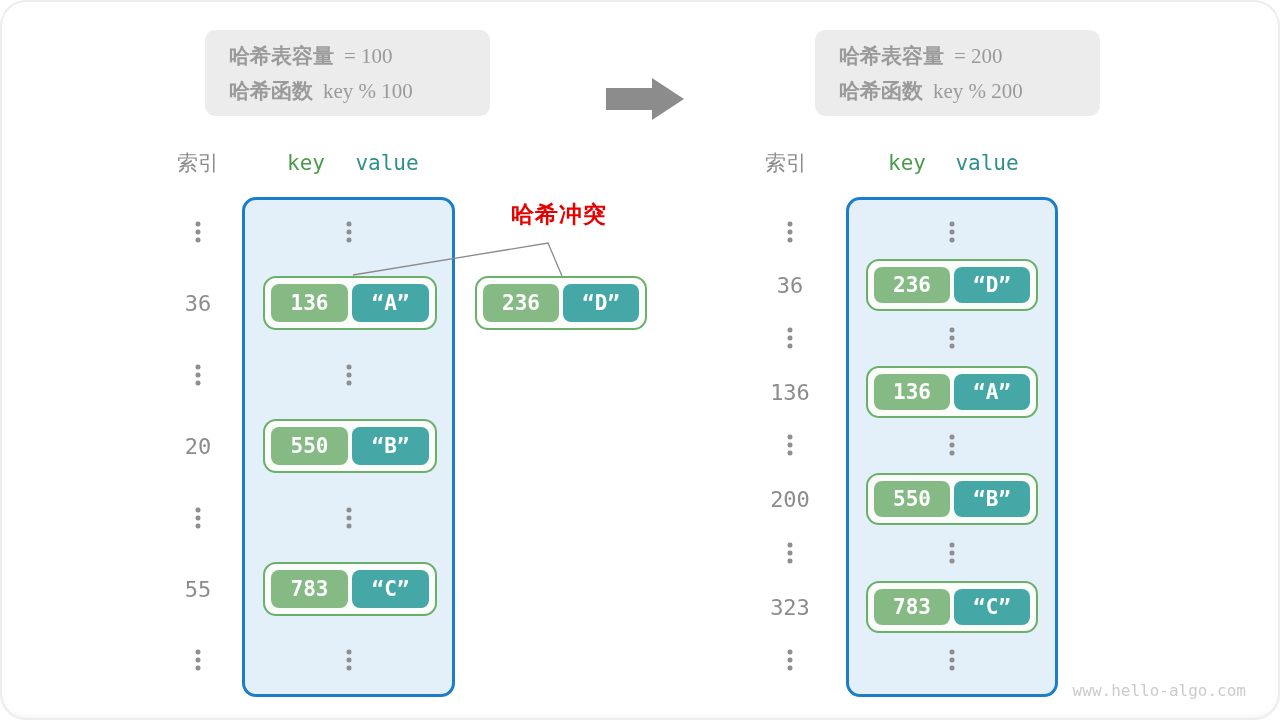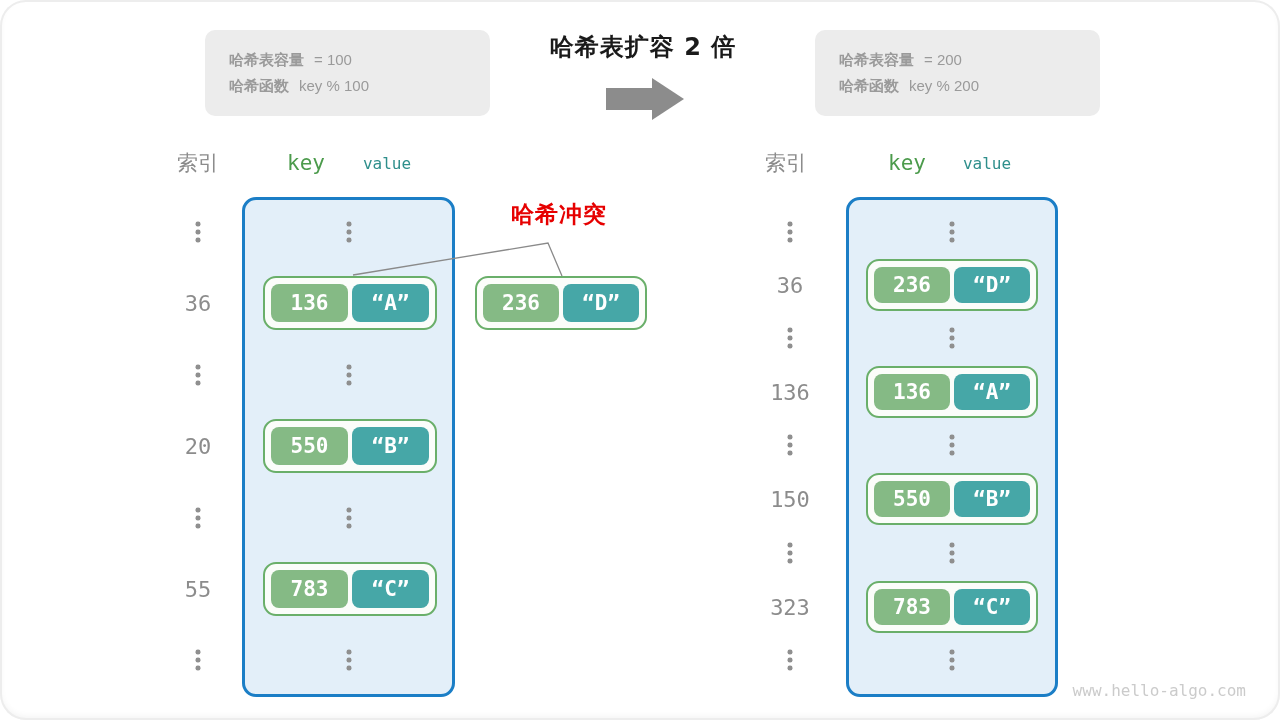--- a/index.html
+++ b/index.html
@@ -23,29 +23,29 @@
   }
   .mono { font-family: "DejaVu Sans Mono", "Liberation Mono", monospace; }
 
   
   .info-box {
     position: absolute;
     width: 285px; height: 86px;
     background: var(--info-bg, #ececec);
     border-radius: 10px;
     color: var(--gray-text, #9a9a9a);
-    font-size: 15px;
+    font-size: 21px;
     display: flex; flex-direction: column; justify-content: center;
     gap: 7px;
     padding-left: 24px;
     box-sizing: border-box;
   }
   .info-line { display: flex; align-items: baseline; gap: 10px; }
   .info-line .cn { font-weight: 700; }
-  .info-line .code { font-family: Liberation Sans, sans-serif; }
+  .info-line .code { font-family: Liberation Serif, serif; }
 
   
   .expand-title {
     font-size: 24px; font-weight: 700;
     color: #1a1a1a;
     letter-spacing: 1px;
   }
   .arrow { position: absolute; width: 78px; height: 42px; }
   .arrow .body {
     position: absolute; left: 0; top: 10px;
@@ -56,21 +56,21 @@
     position: absolute; left: 46px; top: 0;
     width: 0; height: 0;
     border-top: 21px solid transparent;
     border-bottom: 21px solid transparent;
     border-left: 32px solid var(--arrow-gray, #8c8c8c);
   }
 
   
   .idx-header { font-size: 21px; color: var(--gray-text2, #8c8c8c); }
   .key-header { font-size: 21px; color: var(--key-header-green, #4c9b4c); }
-  .value-header { font-size: 16px; color: var(--value-header-teal, #2f8f8c); text-align: right; }
+  .value-header { font-size: 21px; color: var(--value-header-teal, #2f8f8c); text-align: right; }
 
   
   .table-box {
     position: absolute;
     background: var(--table-bg, #e3eff9);
     border: 3px solid var(--table-border, #1b7ec6);
     border-radius: 14px;
     box-sizing: border-box;
   }
 
@@ -139,21 +139,20 @@
     <div class="info-line">
       <span class="cn">哈希表容量</span>
       <span class="code">= 100</span>
     </div>
     <div class="info-line">
       <span class="cn">哈希函数</span>
       <span class="code">key % 100</span>
     </div>
   </div>
 
-  <div class="center-abs expand-title" style="left:643px; top:47px;">哈希表扩容 2 倍</div>
   <div class="arrow" style="left:606px; top:78px;">
     <div class="body"></div>
     <div class="head"></div>
   </div>
 
   <div class="info-box" style="left:815px; top:30px;">
     <div class="info-line">
       <span class="cn">哈希表容量</span>
       <span class="code">= 200</span>
     </div>
@@ -228,21 +227,21 @@
 
   <div class="center-abs idx" style="left:790px; top:392px;">136</div>
   <div class="pair" style="left:866px; top:366px; width:172px; height:52px;">
     <div class="cell key">136</div>
     <div class="cell val">“A”</div>
   </div>
 
   <div class="dots" style="left:790px; top:445px;"></div>
   <div class="dots" style="left:952px; top:445px;"></div>
 
-  <div class="center-abs idx" style="left:790px; top:499px;">150</div>
+  <div class="center-abs idx" style="left:790px; top:499px;">200</div>
   <div class="pair" style="left:866px; top:473px; width:172px; height:52px;">
     <div class="cell key">550</div>
     <div class="cell val">“B”</div>
   </div>
 
   <div class="dots" style="left:790px; top:553px;"></div>
   <div class="dots" style="left:952px; top:553px;"></div>
 
   <div class="center-abs idx" style="left:790px; top:607px;">323</div>
   <div class="pair" style="left:866px; top:581px; width:172px; height:52px;">

